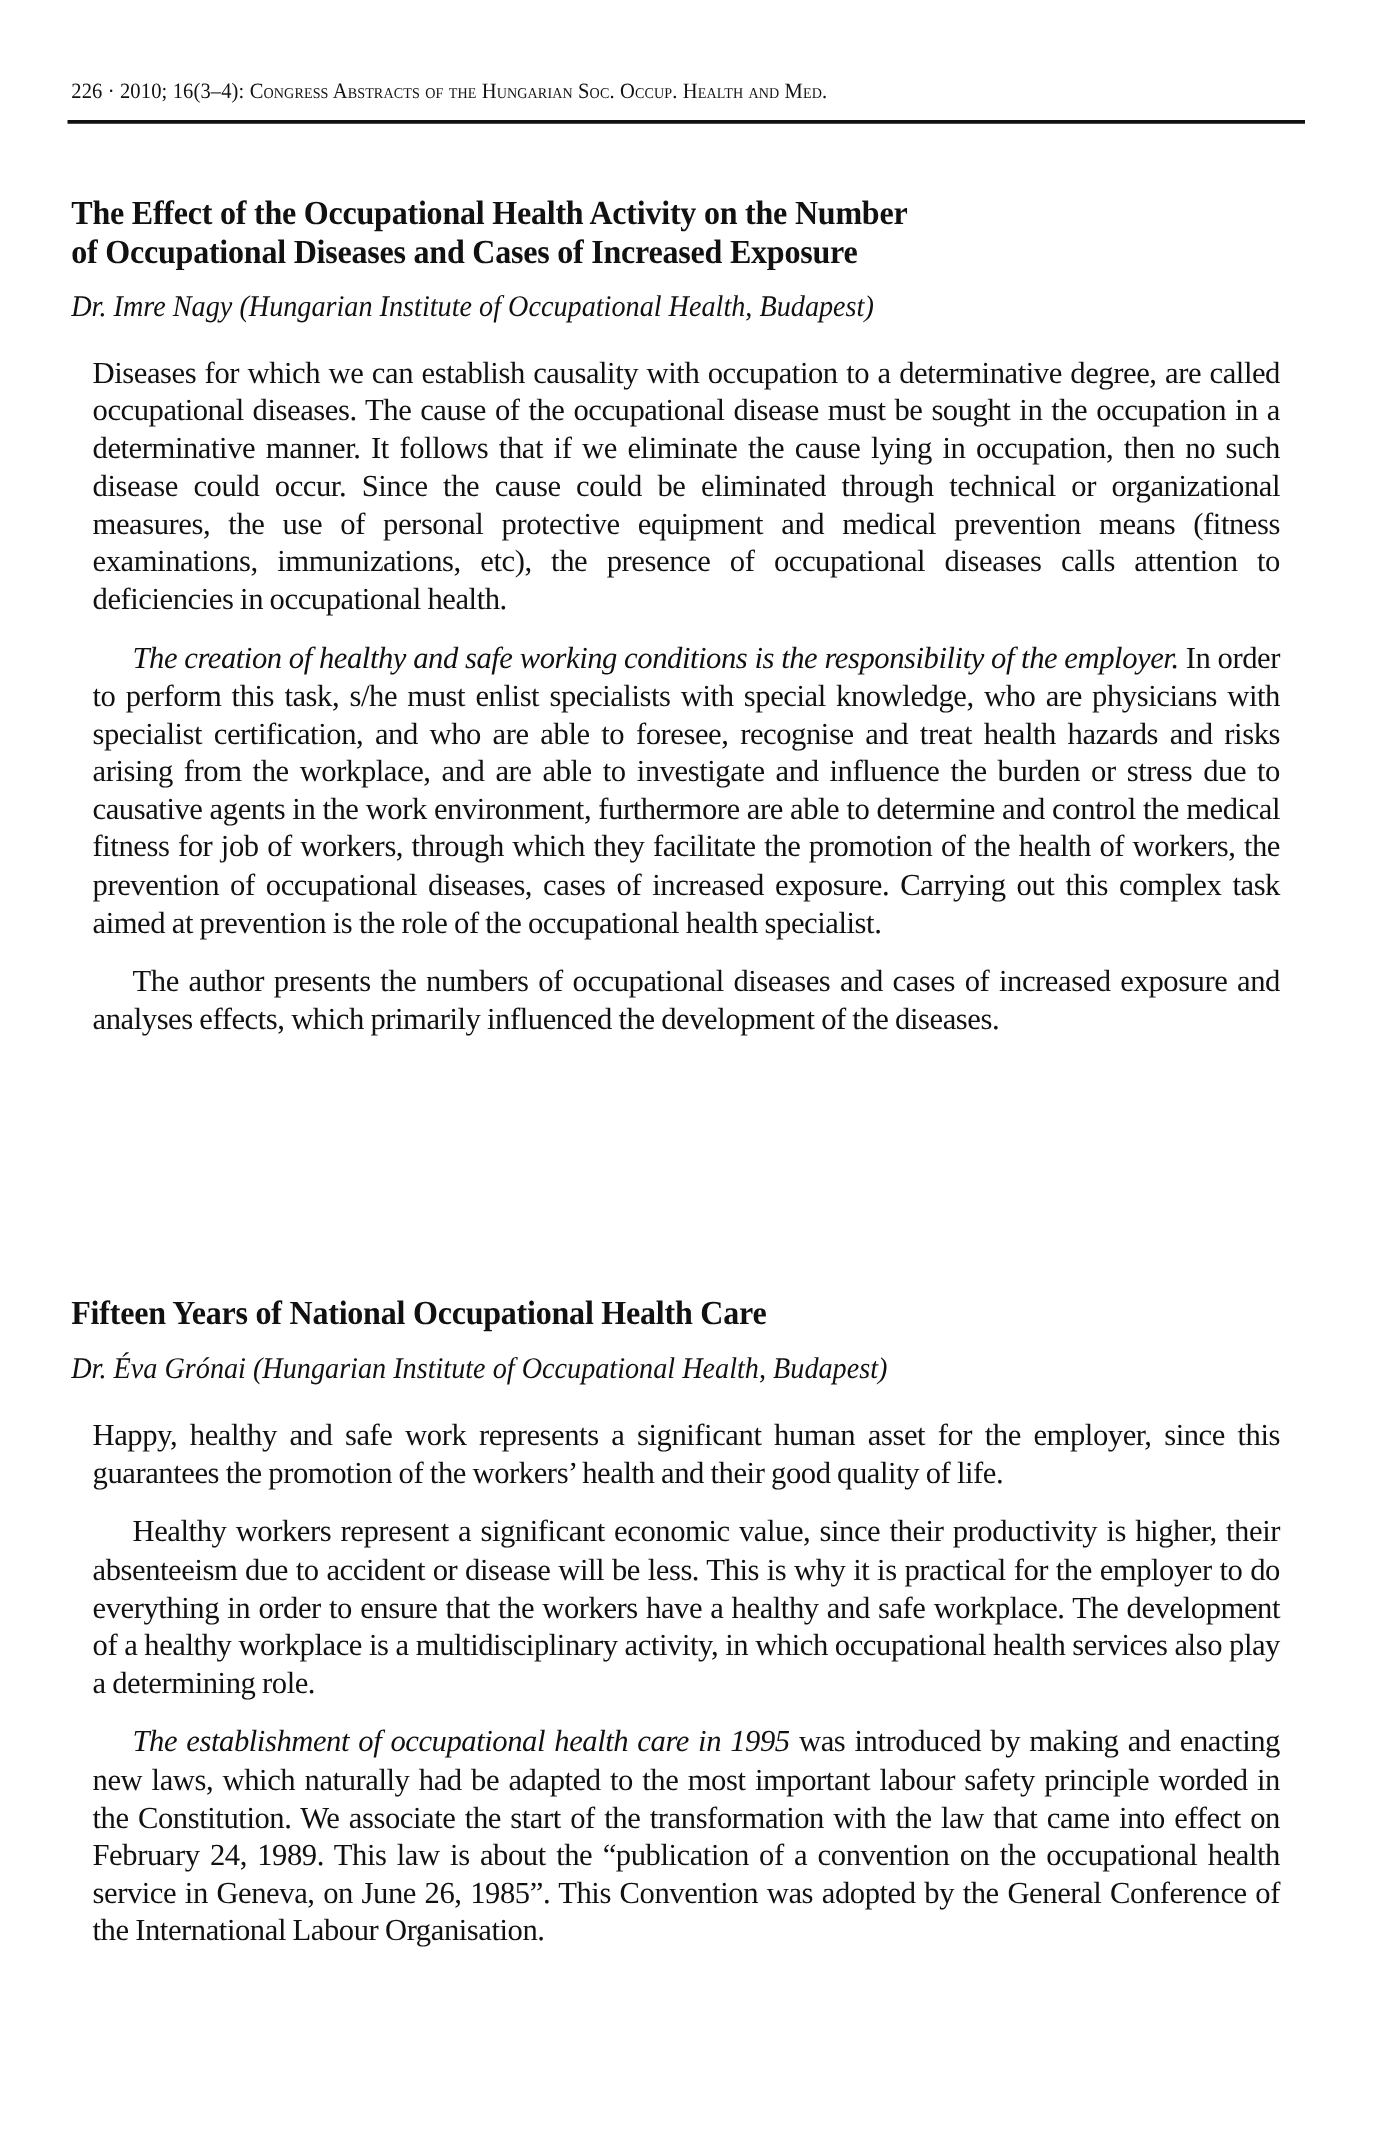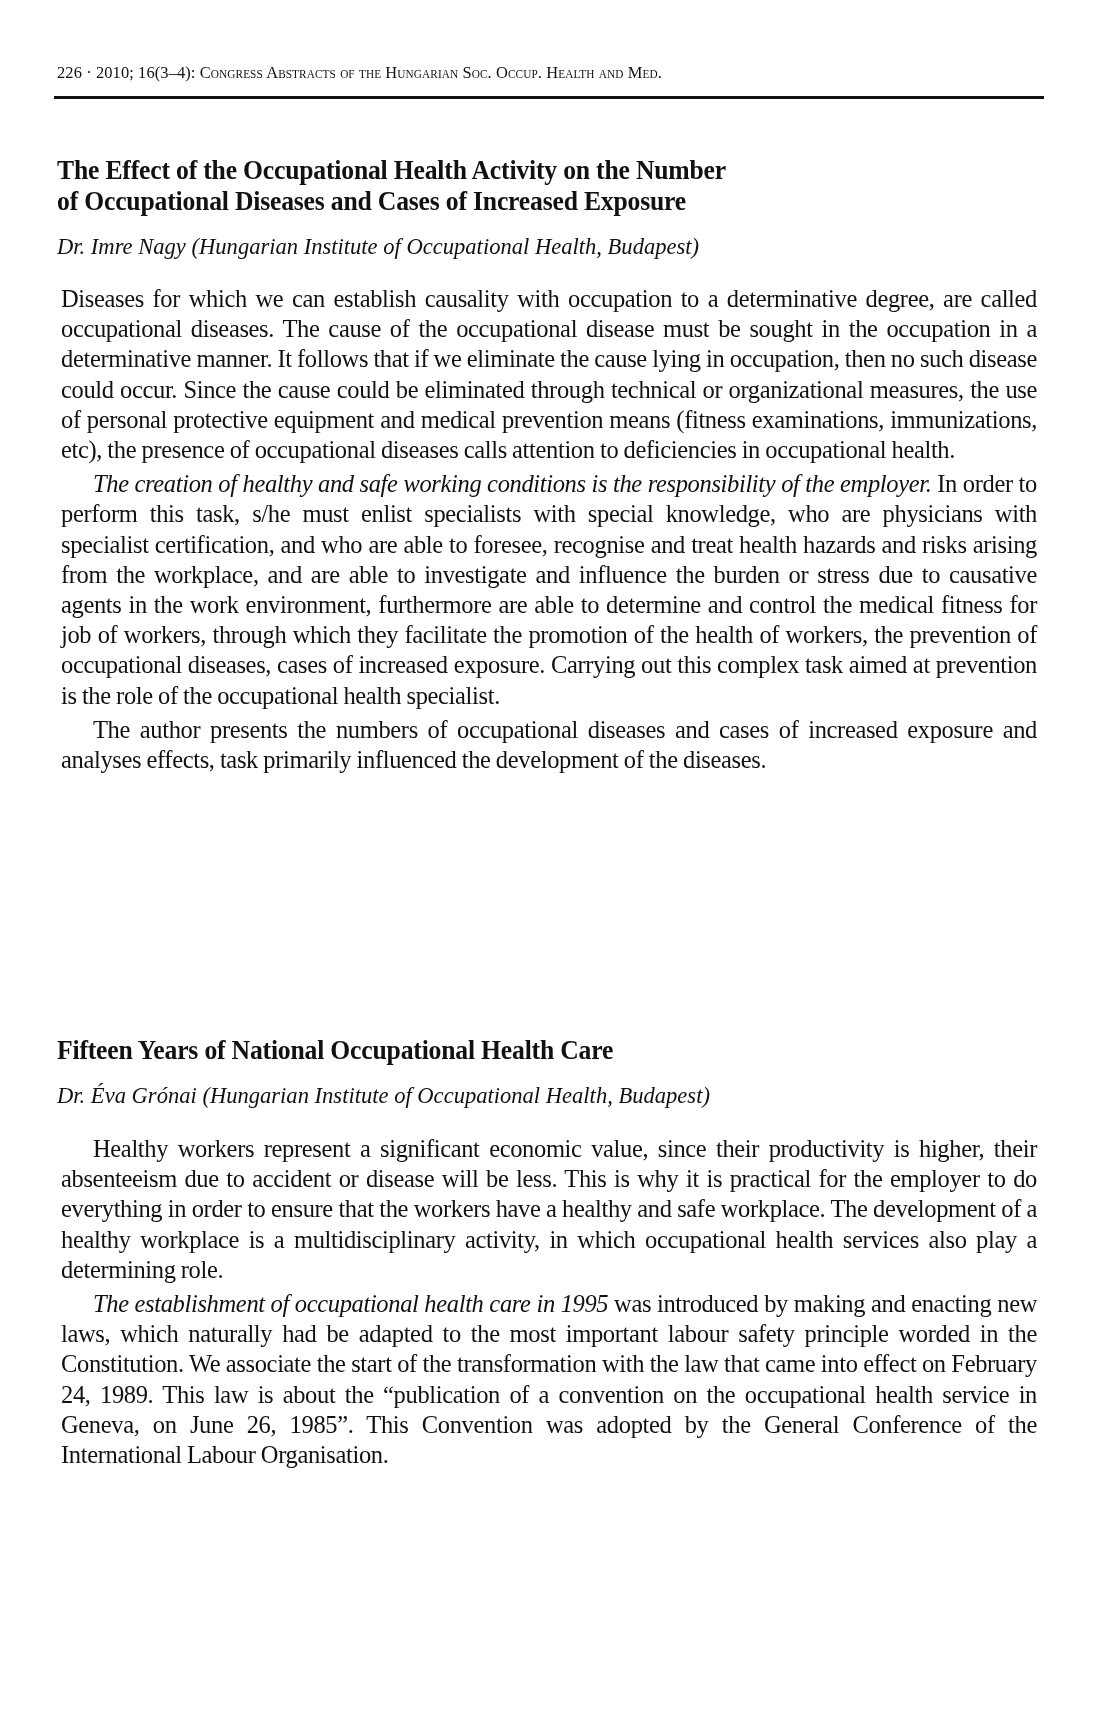--- a/index.html
+++ b/index.html
@@ -72,21 +72,21 @@
     .body {
       font-size: 24.5px;
       line-height: 30.2px;
       text-align: justify;
       letter-spacing: -0.35px;
       word-spacing: -0.5px;
     }
     .article-1 .body { margin-top: 23px; }
     .article-2 .body { margin-top: 24px; }
     .body p {
-      margin: 4px;
+      margin: 17px;
     }
     .body p.indent {
       text-indent: 32px;
     }
     .body em {
       font-style: italic;
     }
   </style>
 </head>
 <body>
@@ -98,28 +98,29 @@
 
   <section class="article article-1">
     <h2 class="title">
       <span>The Effect of the Occupational Health Activity on the Number</span><br>
       <span>of Occupational Diseases and Cases of Increased Exposure</span>
     </h2>
     <div class="author">Dr. Imre Nagy (Hungarian Institute of Occupational Health, Budapest)</div>
     <div class="body">
       <p><span>Diseases for which we can establish causality with occupation to a determinative degree, are called occupational diseases. The cause of the occupational disease must be sought in the occupation in a determinative manner. It follows that if we eliminate the cause lying in occupation, then no such disease could occur. Since the cause could be eliminated through technical or organizational measures, the use of personal protective equipment and medical prevention means (fitness examinations, immunizations, etc), the presence of occupational diseases calls attention to deficiencies in occupational health.</span></p>
       <p class="indent"><em>The creation of healthy and safe working conditions is the responsibility of the employer.</em><span> In order to perform this task, s/he must enlist specialists with special knowledge, who are physicians with specialist certification, and who are able to foresee, recognise and treat health hazards and risks arising from the workplace, and are able to investigate and influence the burden or stress due to causative agents in the work environment, furthermore are able to determine and control the medical fitness for job of workers, through which they facilitate the promotion of the health of workers, the prevention of occupational diseases, cases of increased exposure. Carrying out this complex task aimed at prevention is the role of the occupational health specialist.</span></p>
-      <p class="indent"><span>The author presents the numbers of occupational diseases and cases of increased exposure and analyses effects, task primarily influenced the development of the diseases.</span></p>
+      <p class="indent"><span>The author presents the numbers of occupational diseases and cases of increased exposure and analyses effects, which primarily influenced the development of the diseases.</span></p>
     </div>
   </section>
 
   <section class="article article-2">
     <h2 class="title">
       <span>Fifteen Years of National Occupational Health Care</span>
     </h2>
     <div class="author">Dr. Éva Grónai (Hungarian Institute of Occupational Health, Budapest)</div>
     <div class="body">
+      <p><span>Happy, healthy and safe work represents a significant human asset for the employer, since this guarantees the promotion of the workers’ health and their good quality of life.</span></p>
       <p class="indent"><span>Healthy workers represent a significant economic value, since their productivity is higher, their absenteeism due to accident or disease will be less. This is why it is practical for the employer to do everything in order to ensure that the workers have a healthy and safe workplace. The development of a healthy workplace is a multidisciplinary activity, in which occupational health services also play a determining role.</span></p>
       <p class="indent"><em>The establishment of occupational health care in 1995</em><span> was introduced by making and enacting new laws, which naturally had be adapted to the most important labour safety principle worded in the Constitution. We associate the start of the transformation with the law that came into effect on February 24, 1989. This law is about the “publication of a convention on the occupational health service in Geneva, on June 26, 1985”. This Convention was adopted by the General Conference of the International Labour Organisation.</span></p>
     </div>
   </section>
 
 </div>
 
 </body></html>

